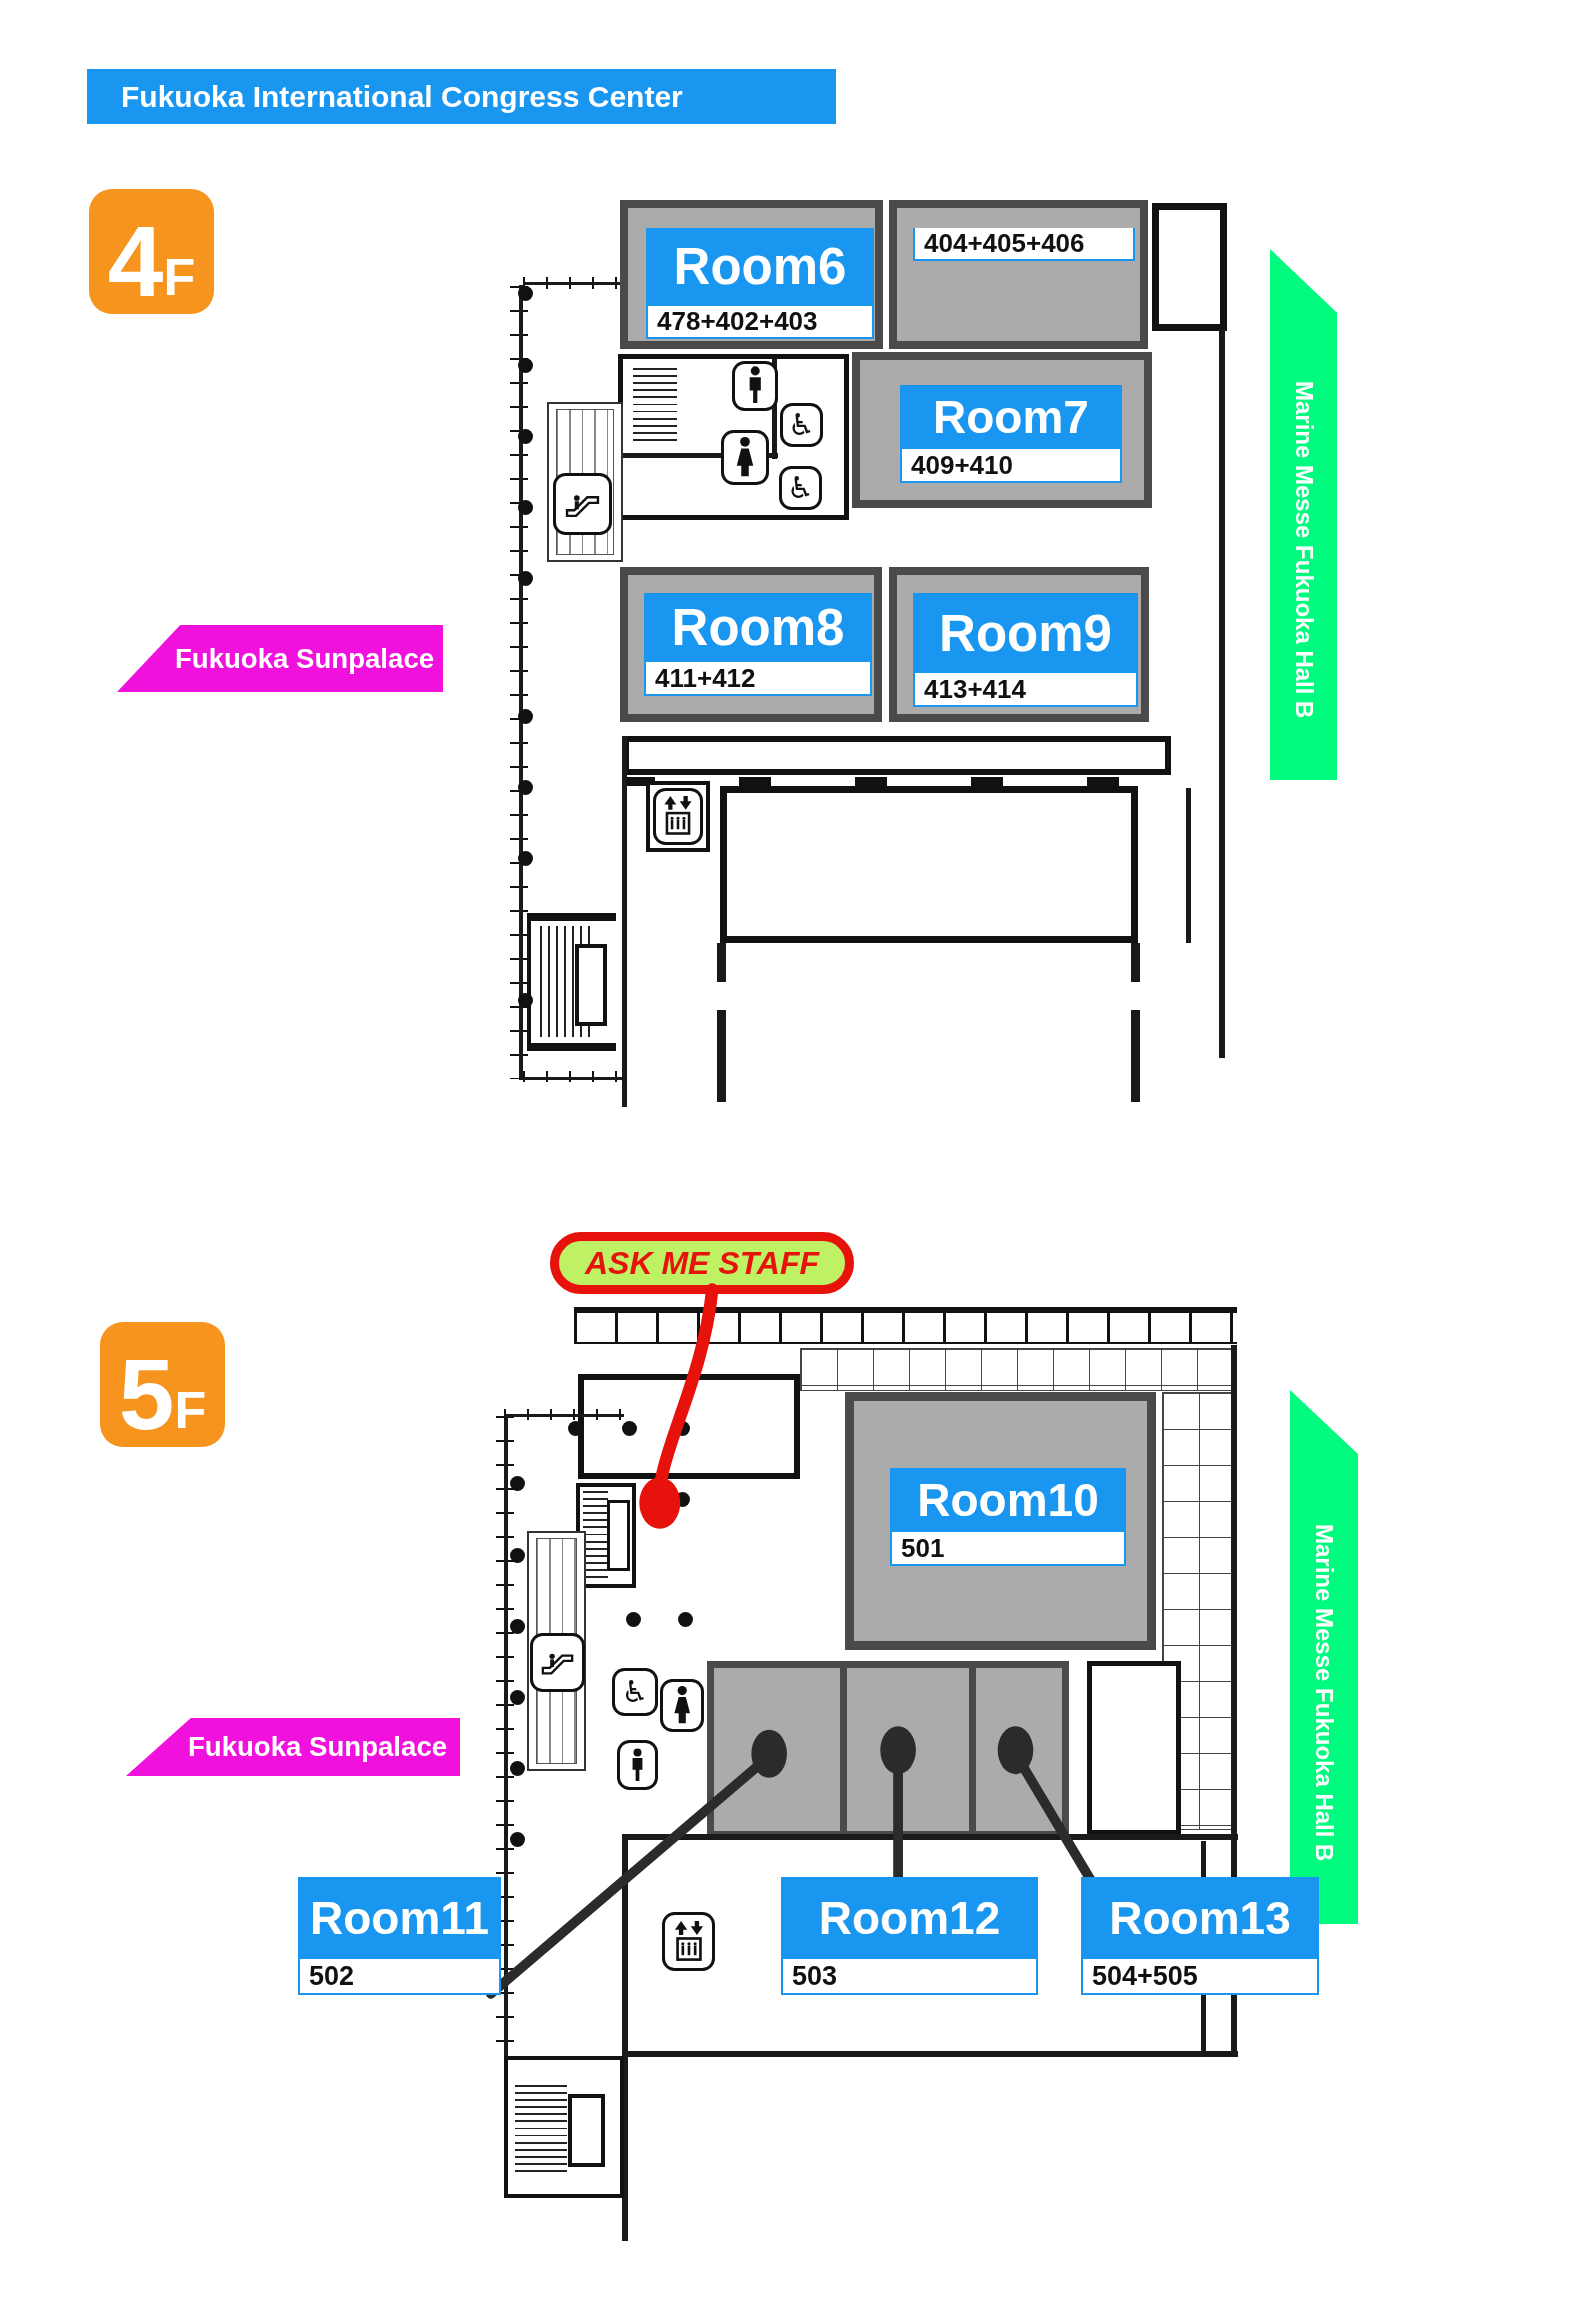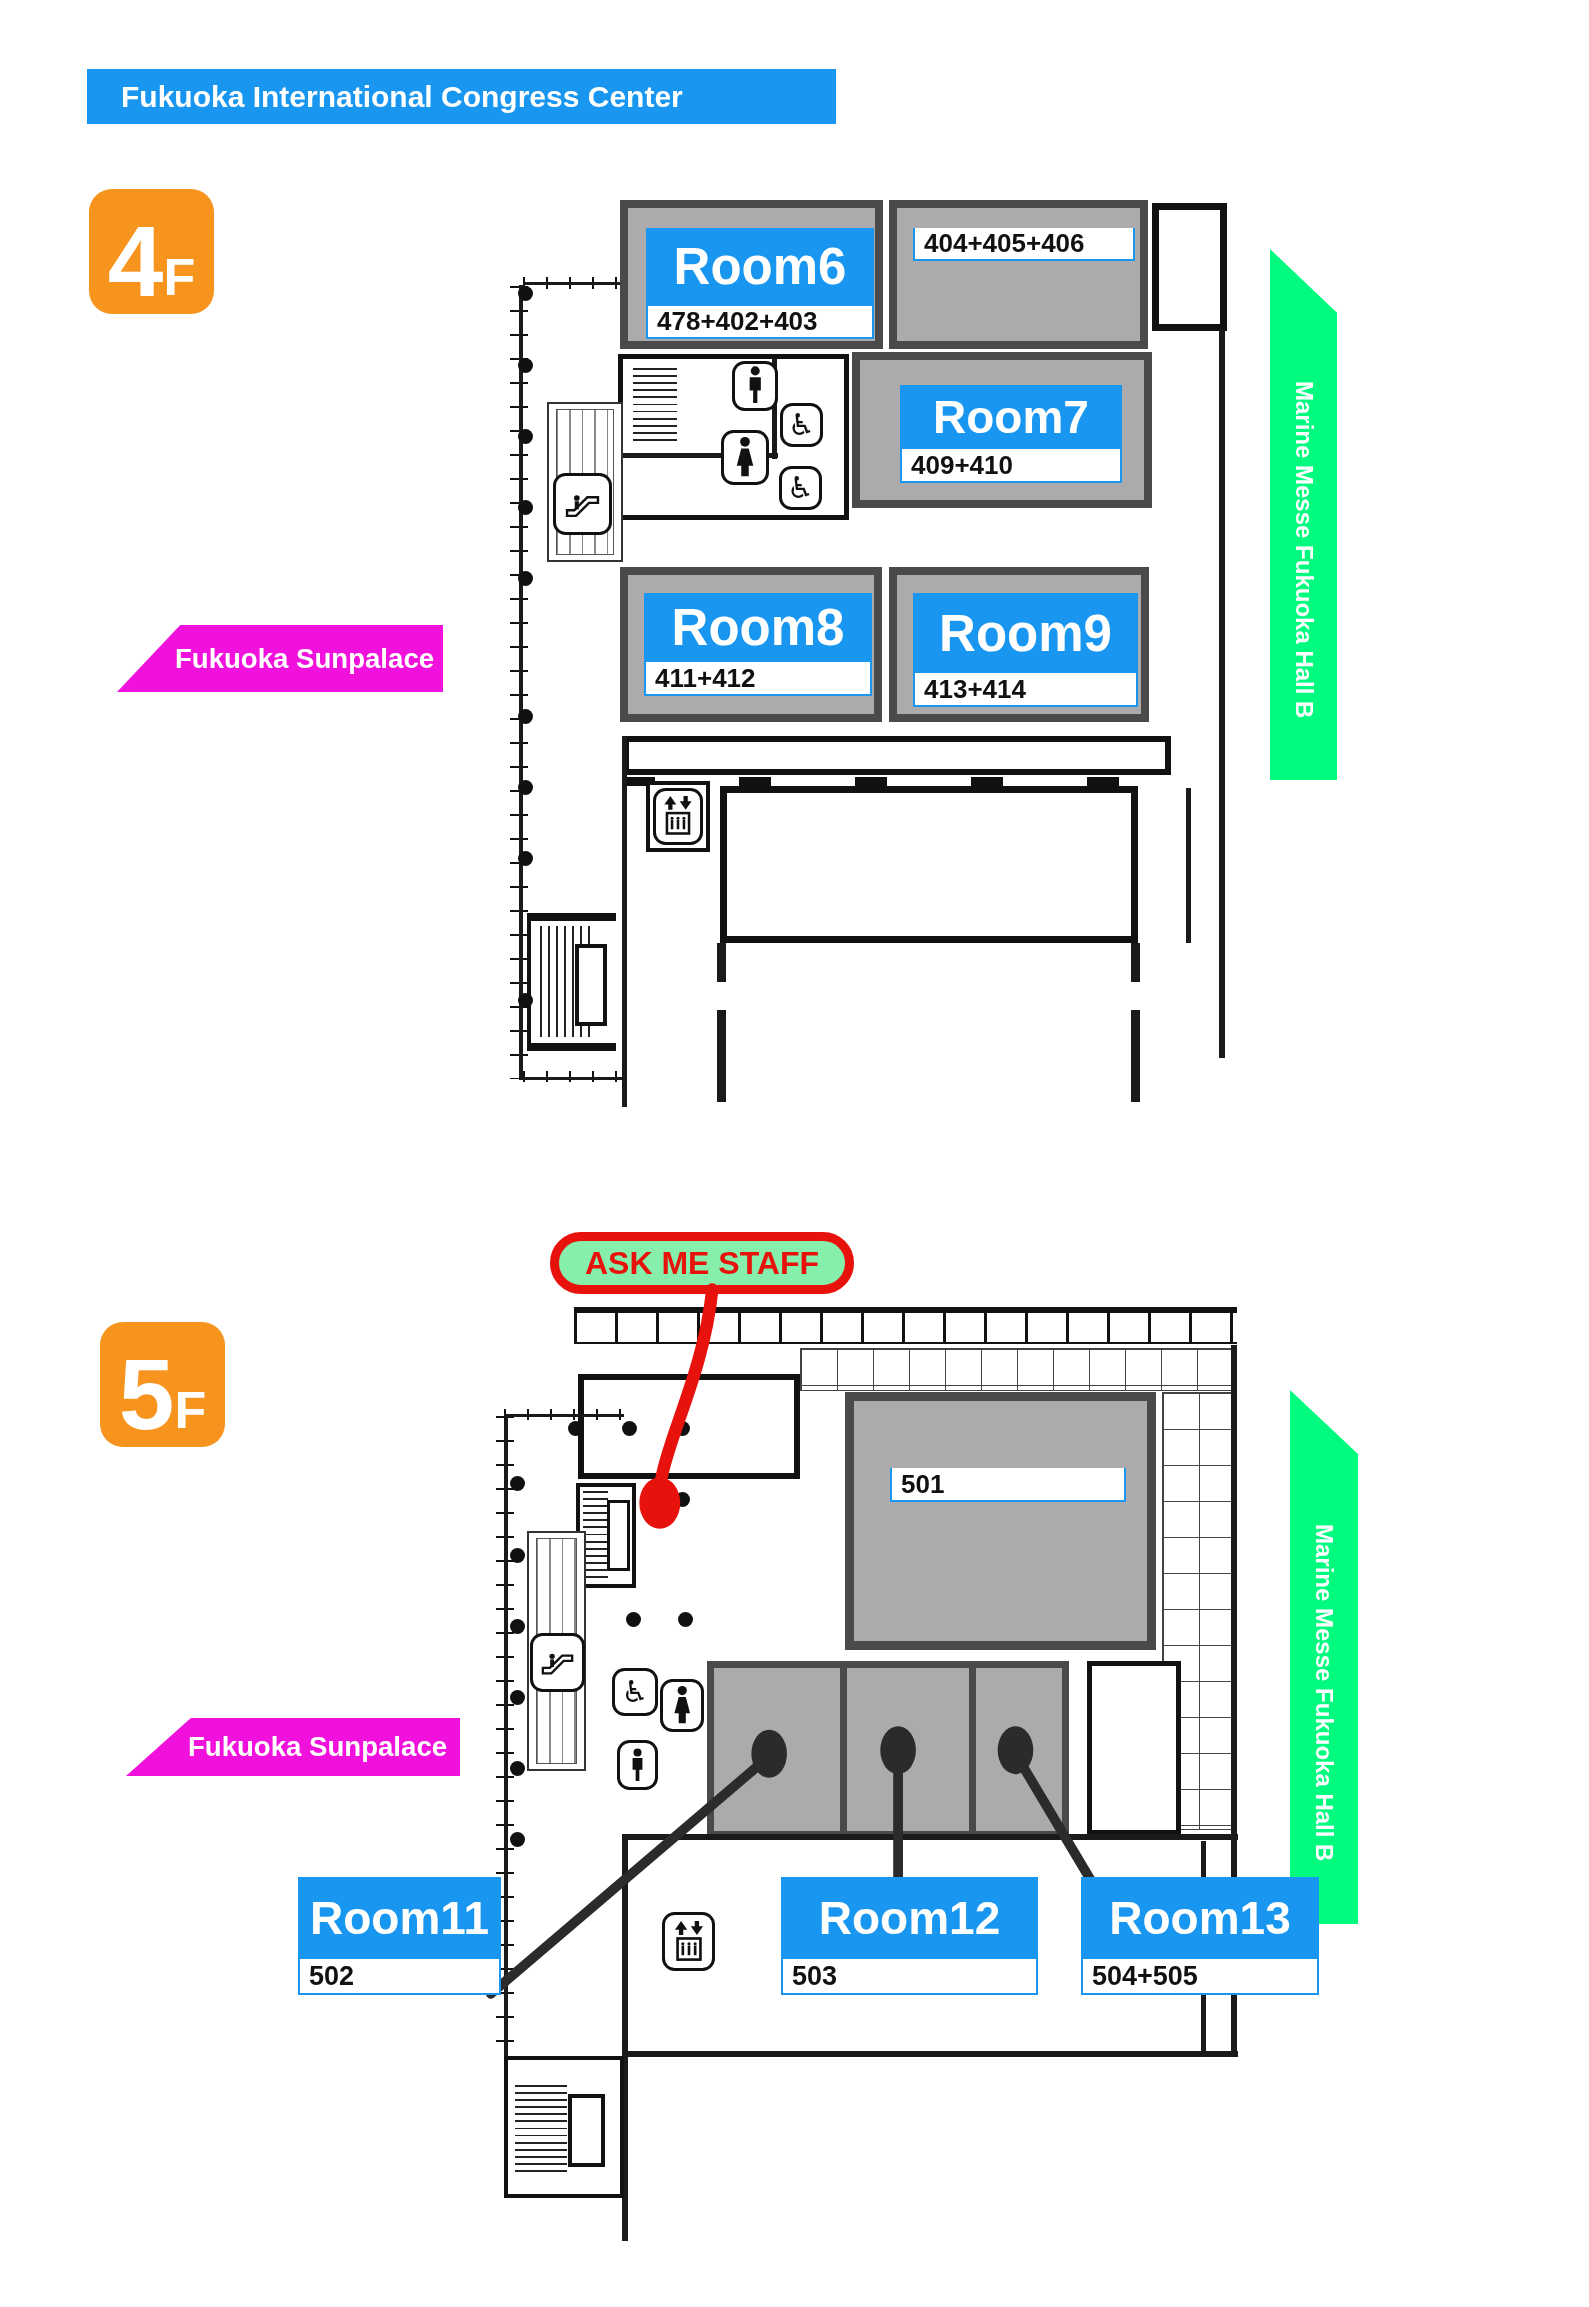--- a/index.html
+++ b/index.html
@@ -40,23 +40,23 @@
   .rnums{background:#fff;color:#111;font-weight:bold;display:flex;align-items:center;
          padding-left:9px;border:2.7px solid #1896F0;border-top:none;box-sizing:border-box;font-size:26px;}
   
   .sun{background:#F012DC;color:#fff;font-weight:bold;font-size:27.6px;display:flex;
        align-items:center;justify-content:center;padding-left:49px;box-sizing:border-box;
        clip-path:polygon(19.4% 0,100% 0,100% 100%,0 100%);}
   .hallb{background:#00FB7E;color:#fff;font-weight:bold;font-size:24px;
          clip-path:polygon(0 0,100% 12%,100% 100%,0 100%);
          display:flex;align-items:center;justify-content:center;box-sizing:border-box;padding-top:71px;}
   .vtext{writing-mode:vertical-rl;}
-  .bubble{border:9px solid #E8120C;border-radius:34px;background:#86efac;color:#E8120C;
+  .bubble{border:9px solid #E8120C;border-radius:34px;background:#bef264;color:#E8120C;
           font-weight:bold;font-size:32px;display:flex;align-items:center;
-          justify-content:center;box-sizing:border-box;}
+          justify-content:center;box-sizing:border-box;font-style:italic;}
   .wc{font-size:30px;color:#111;line-height:1;}
   svg.overlay{position:absolute;left:0;top:0;pointer-events:none;}
 </style>
 </head>
 <body>
 
 <svg width="0" height="0" style="position:absolute">
   <defs>
     <symbol id="sym-man" viewBox="0 0 40 56">
       <circle cx="20" cy="7" r="6.5" fill="#111"></circle>
@@ -252,20 +252,21 @@
     <div class="esc2"></div>
     <div class="abs ibox" style="left:0.9px;top:100px;width:55px;height:59px;">
       <svg width="37" height="37" viewBox="0 0 42 42">
           <use href="#sym-esc"></use>
         </svg>
     </div>
   </div>
 
   <div class="abs gblock" style="left:845px;top:1392px;width:311px;height:258px;border-width:9px;">
     <div class="rlabel" style="left:36px;top:67px;width:236px;">
+      <div class="rname" style="height:64px;font-size:46px;">Room10</div>
       <div class="rnums" style="height:34px;">501</div>
     </div>
   </div>
 
   <div class="abs ibox wc" style="left:612px;top:1668px;width:46px;height:48px;">
     <span>♿</span>
   </div>
   <div class="abs ibox" style="left:660px;top:1679px;width:44px;height:53px;">
     <svg width="28.5" height="41" viewBox="0 0 32 46">
         <use href="#sym-woman"></use>

